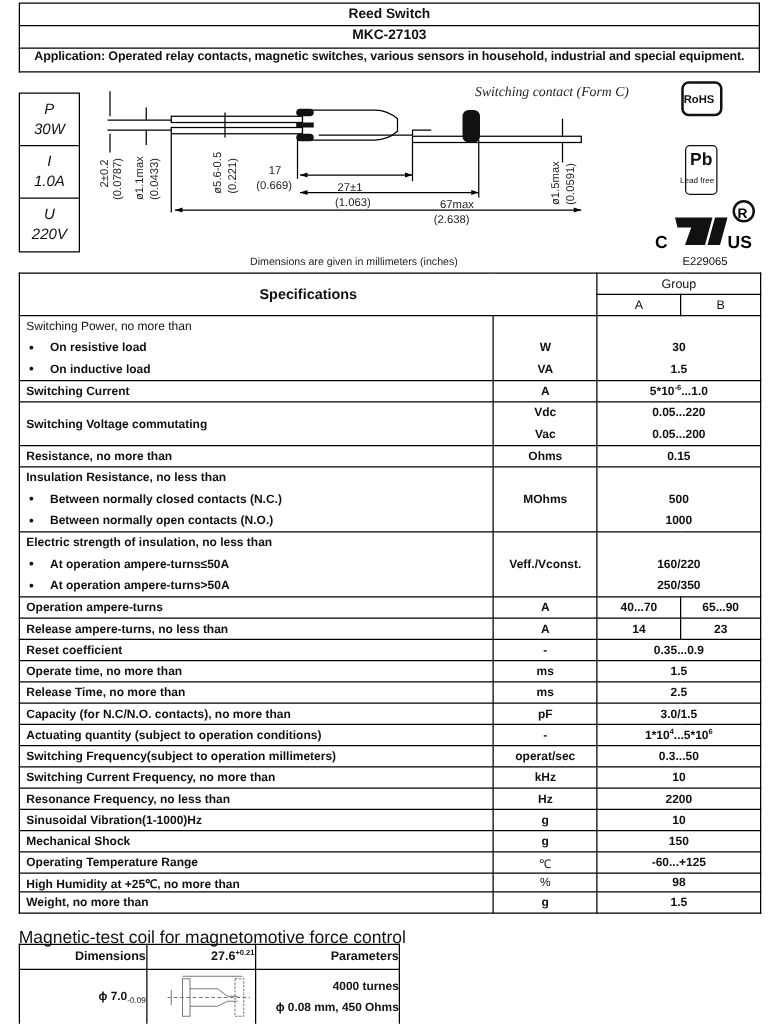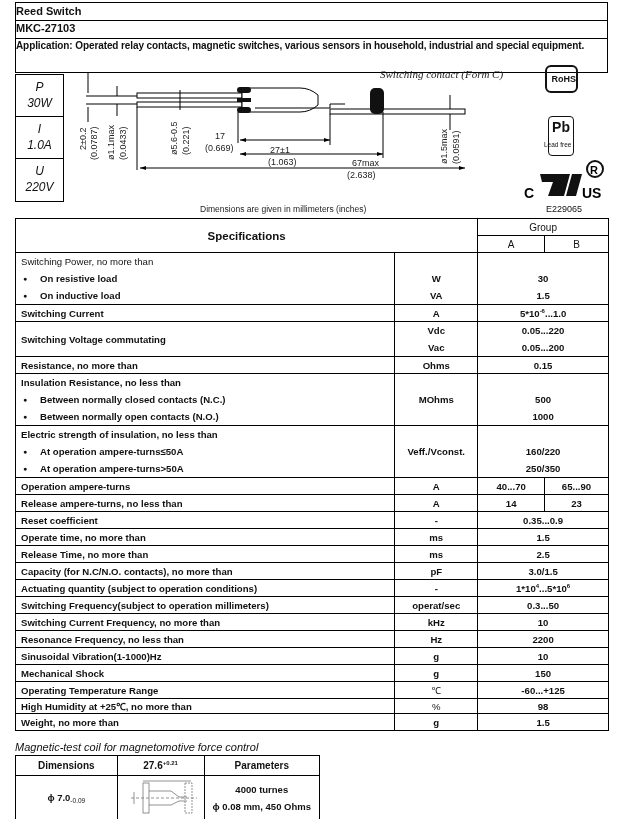--- a/index.html
+++ b/index.html
@@ -1,52 +1,52 @@
 <!DOCTYPE html>
 <html><head>
 <meta charset="utf-8">
 <style>
   * { box-sizing: border-box; margin: 0; padding: 0; }
   html, body { width: 619px; height: 819px; background: #ffffff; overflow: hidden; }
   body { font-family: "Liberation Sans", sans-serif; color: #111; position: relative; }
 
-  .hdr { position: absolute; left: 15px; width: 593px; border: 1.5px solid #000; text-align: left; font-weight: bold; }
+  .hdr { position: absolute; left: 15px; width: 593px; border: 1.5px solid #000; text-align: center; font-weight: bold; }
   .hdr1 { top: 2px; height: 19px; font-size: 11px; line-height: 16px; }
   .hdr2 { top: 20px; height: 19px; font-size: 11px; line-height: 16px; border-top: none; }
-  .hdr3 { top: 38px; height: 35px; font-size: 10px; line-height: 16px; border-top: none; letter-spacing: -0.1px; }
+  .hdr3 { top: 38px; height: 20px; font-size: 10px; line-height: 16px; border-top: none; letter-spacing: -0.1px; }
 
   .ratings { position: absolute; left: 15px; top: 74px; width: 49px; border: 1px solid #000; }
   .rating { height: 42px; border-bottom: 1px solid #000; text-align: center; font-style: italic; font-size: 12px; line-height: 16px; padding-top: 4px; }
   .rating:last-child { border-bottom: none; }
 
   .drawing { position: absolute; left: 70px; top: 64px; width: 470px; height: 140px; }
   .dim-note { position: absolute; left: 200px; top: 204px; font-size: 8.5px; color: #222; }
   .form-c { position: absolute; left: 380px; top: 68px; font-family: "Liberation Serif", serif; font-style: italic; font-size: 11px; color: #222; }
 
-  .badge-rohs { position: absolute; left: 545px; top: 65px; width: 33px; height: 28px; border: 2px solid #111; border-radius: 6px; font-size: 9px; font-weight: bold; text-align: right; line-height: 24px; }
+  .badge-rohs { position: absolute; left: 545px; top: 65px; width: 33px; height: 28px; border: 2px solid #111; border-radius: 6px; font-size: 9px; font-weight: bold; text-align: left; line-height: 24px; }
   .badge-pb { position: absolute; left: 548px; top: 116px; width: 26px; height: 40px; border: 1.5px solid #111; border-radius: 4px; font-size: 14px; font-weight: bold; text-align: center; line-height: 20px; }
   .pb-sub { position: absolute; left: 544px; top: 141px; font-size: 6.5px; }
   .ul-mark { position: absolute; left: 520px; top: 160px; width: 90px; height: 40px; }
   .ul-code { position: absolute; left: 546px; top: 204px; font-size: 9px; }
 
   table.spec { position: absolute; left: 15px; top: 218px; width: 594px; border-collapse: collapse; font-size: 9.6px; }
   table.spec td { border: 1px solid #000; padding: 0 5px; vertical-align: middle; }
   table.spec td.u, table.spec td.v { text-align: center; }
   table.spec td.lbl { text-align: left; }
   .th-spec { font-weight: bold; font-size: 11.5px; text-align: center; }
   .th-grp { text-align: center; font-size: 10px; }
   .line { height: 17px; line-height: 17px; white-space: nowrap; }
   .bul::before { content: "\25CF"; font-size: 7px; display: inline-block; width: 17px; padding-left: 2px; vertical-align: 1px; }
   table.spec td.multi { padding-top: 0; padding-bottom: 0; }
   sup { font-size: 6px; vertical-align: 4px; line-height: 0; }
   .bold { font-weight: bold; }
 
-  .coil-title { position: absolute; left: 15px; top: 741px; font-style: italic; font-size: 11px; }
+  .coil-title { position: absolute; left: 15px; top: 741px; font-size: 14px; }
   table.coil { position: absolute; left: 15px; top: 755px; width: 305px; border-collapse: collapse; font-size: 9.5px; }
-  table.coil td { border: 1px solid #000; text-align: center; vertical-align: middle; }
+  table.coil td { border: 1px solid #000; text-align: right; vertical-align: middle; }
   table.coil .h { height: 20px; font-weight: bold; font-size: 10px; }
   table.coil .b { height: 45px; }
   .sub { font-size: 6.5px; vertical-align: -2px; font-weight: normal; }
 </style>
 </head>
 <body>
 
 <div class="hdr hdr1">Reed Switch</div>
 <div class="hdr hdr2">MKC-27103</div>
 <div class="hdr hdr3">Application: Operated relay contacts, magnetic switches, various sensors in household, industrial and special equipment.</div>

